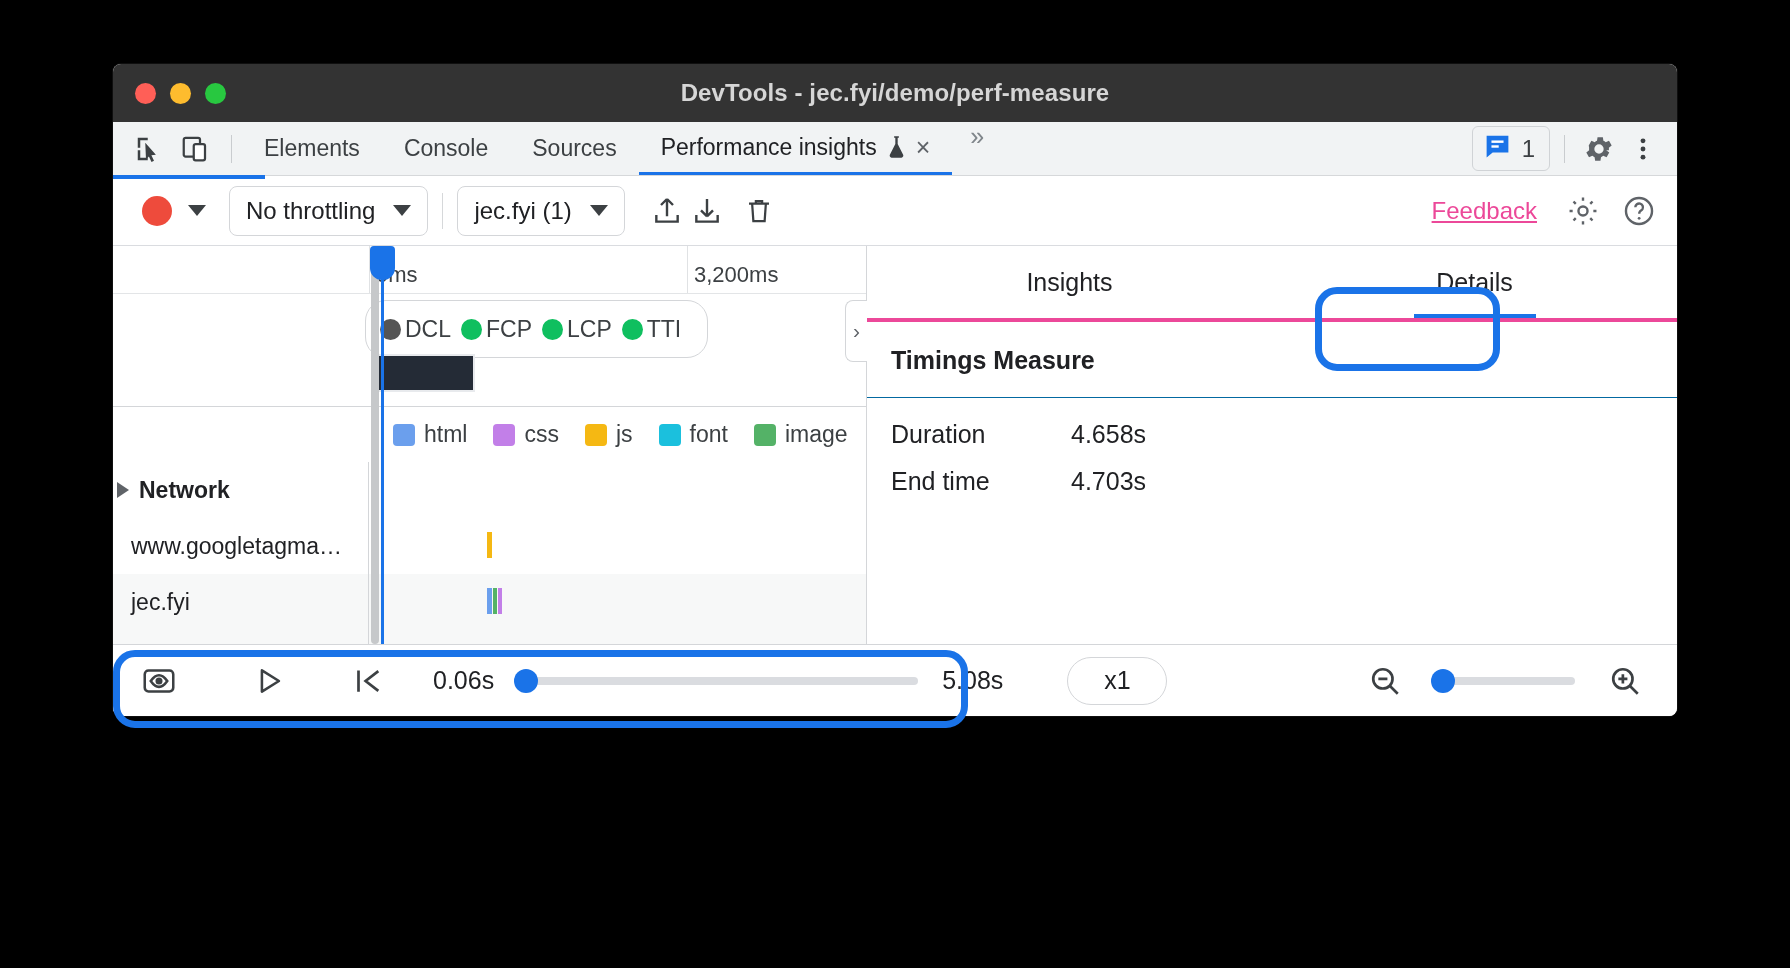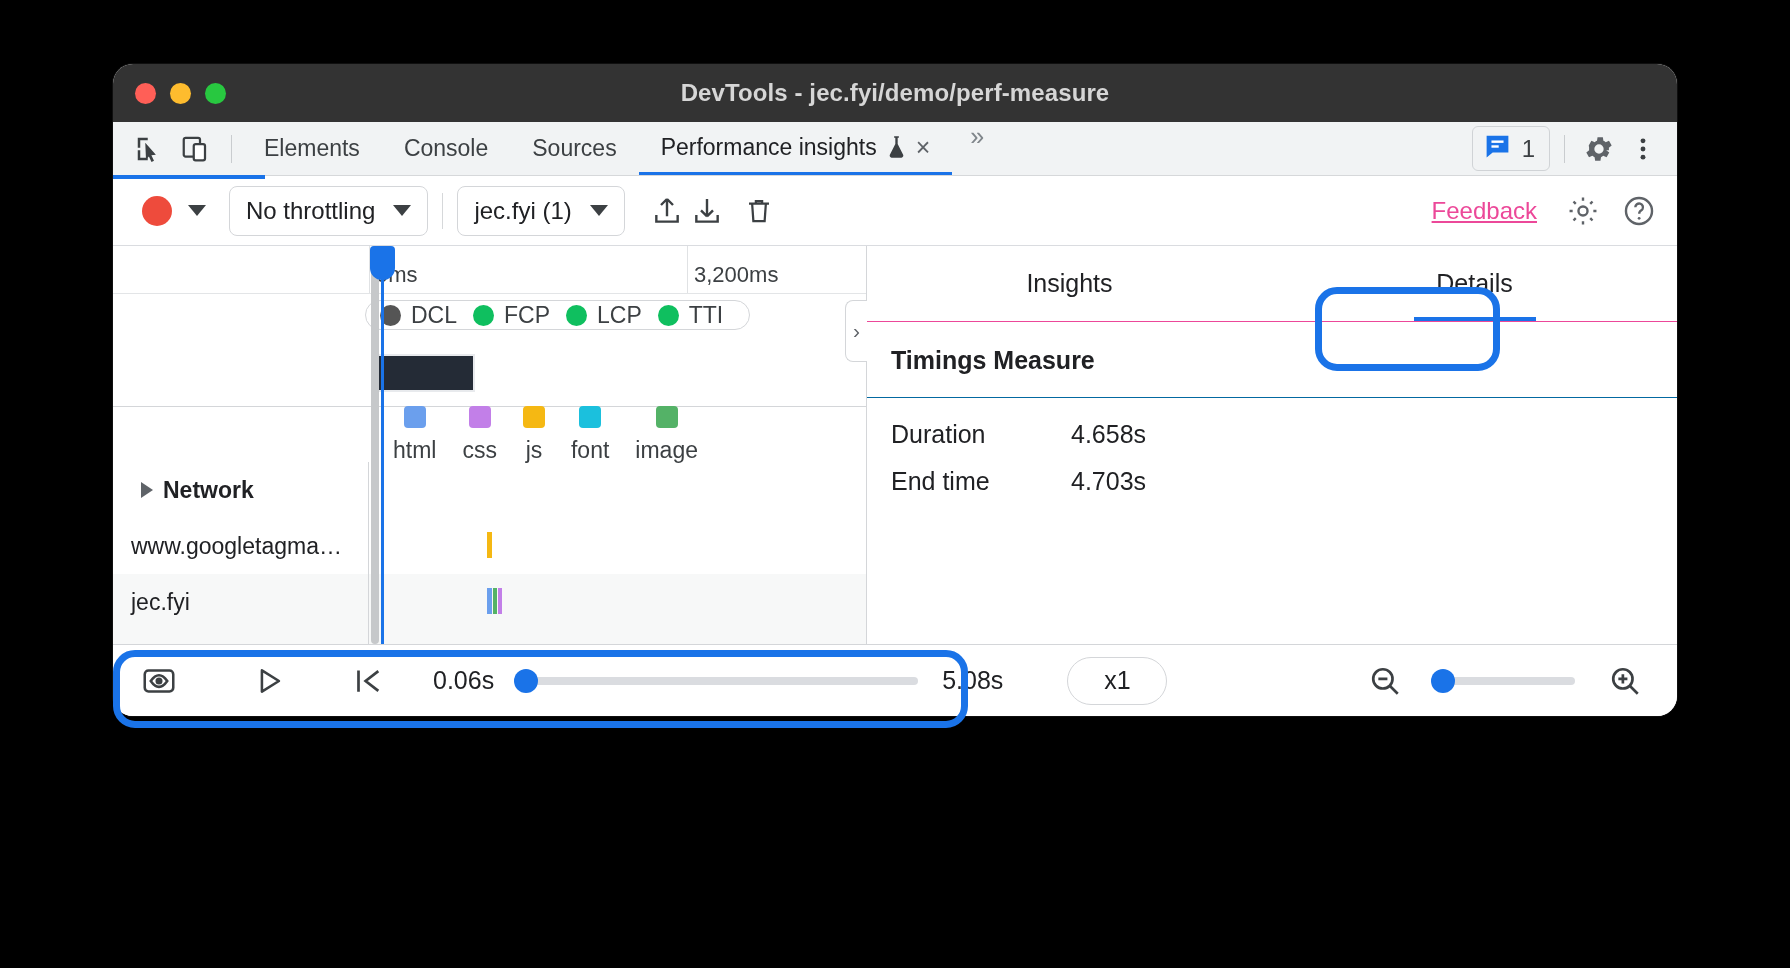--- a/index.html
+++ b/index.html
@@ -8,21 +8,21 @@
     background: #000;
     font-family: "Liberation Sans", sans-serif;
     overflow: hidden;
   }
 
   .window {
     position: absolute;
     left: 113px; top: 64px;
     width: 1564px; height: 652px;
     background: #ffffff;
-    border-radius: 20px;
+    border-radius: 8px;
     overflow: hidden;
     box-shadow: 0 0 0 1px rgba(255,255,255,0.06);
   }
 
   
   .titlebar {
     height: 58px;
     background: #333333;
     display: flex;
     align-items: center;
@@ -144,25 +144,25 @@
   .tick { position: absolute; top: 0; bottom: 0; border-left: 1px solid #e0e2e4; }
   .tick span {
     position: absolute; left: 6px; bottom: 5px;
     font-size: 22px; color: #3c4043; white-space: nowrap;
   }
 
   .markerrow { height: 56px; position: relative; }
   .marker-pill {
     position: absolute;
     left: 252px; top: 6px;
-    height: 30px;
+    height: 58px;
     border: 1px solid #d4d6d9;
     border-radius: 21px;
     background: #fff;
-    display: flex; align-items: center; gap: 10px;
+    display: flex; align-items: center; gap: 4px;
     padding: 0 20px 0 14px;
     font-size: 23px; color: #3c4043;
     white-space: nowrap;
   }
   .mk-dot { width: 21px; height: 21px; border-radius: 50%; background: #0fbf5f; display: inline-block; }
   .mk-dot.dark { background: #555; }
   .mk-label { margin-right: 6px; }
 
   .filmrow { height: 56px; position: relative; }
   .filmstrip {
@@ -172,34 +172,34 @@
     border: 2px solid #e8eaed;
   }
 
   .legendrow {
     position: relative;
     height: 56px;
     border-top: 1px solid #d4d6d9;
     display: flex; align-items: center;
   }
   .legend-items { position: absolute; left: 280px; display: flex; align-items: center; gap: 26px; }
-  .lg { display: flex; align-items: center; gap: 9px; font-size: 23px; color: #3c4043; flex-direction: column; }
+  .lg { display: flex; align-items: center; gap: 9px; font-size: 23px; color: #3c4043; }
   .sw { width: 22px; height: 22px; border-radius: 4px; }
 
   .trackname {
     width: 256px;
     border-right: 1px solid #d4d6d9;
     display: flex; align-items: center;
     padding-left: 18px;
     font-size: 23px;
     color: #202124;
     flex: none;
   }
   .row { display: flex; height: 56px; position: relative; }
-  .row.group .trackname { font-weight: bold; gap: 10px; padding-left: 28px; }
+  .row.group .trackname { font-weight: bold; gap: 10px; padding-left: 4px; }
   .row.alt { background: #f7f8f8; }
   .row.alt .trackname { background: #f7f8f8; }
   .tri { width: 0; height: 0; border-top: 8px solid transparent; border-bottom: 8px solid transparent; border-left: 12px solid #5f6368; }
   .rowtrack { flex: 1; position: relative; }
   .reqbar { position: absolute; top: 14px; height: 26px; }
 
   
   .playhead {
     position: absolute;
     top: 0; bottom: 0;
@@ -216,21 +216,21 @@
     border-radius: 4px 4px 12px 12px;
   }
   .vscroll {
     position: absolute; top: 0; bottom: 0;
     width: 8px; background: #c6c8ca; border-radius: 4px;
     z-index: 19;
   }
 
   
   .right { flex: 1; display: flex; flex-direction: column; background: #fff; position: relative; }
-  .side-tabs { height: 76px; display: flex; border-bottom: 1px solid #ec4899; }
+  .side-tabs { height: 76px; display: flex; border-bottom: 4px solid #ec4899; }
   .side-tab {
     flex: 1;
     display: flex; align-items: center; justify-content: center;
     font-size: 25px; color: #202124;
     position: relative;
   }
   .side-tab.active::after {
     content: "";
     position: absolute; bottom: 0;
     left: 50%; transform: translateX(-50%);

